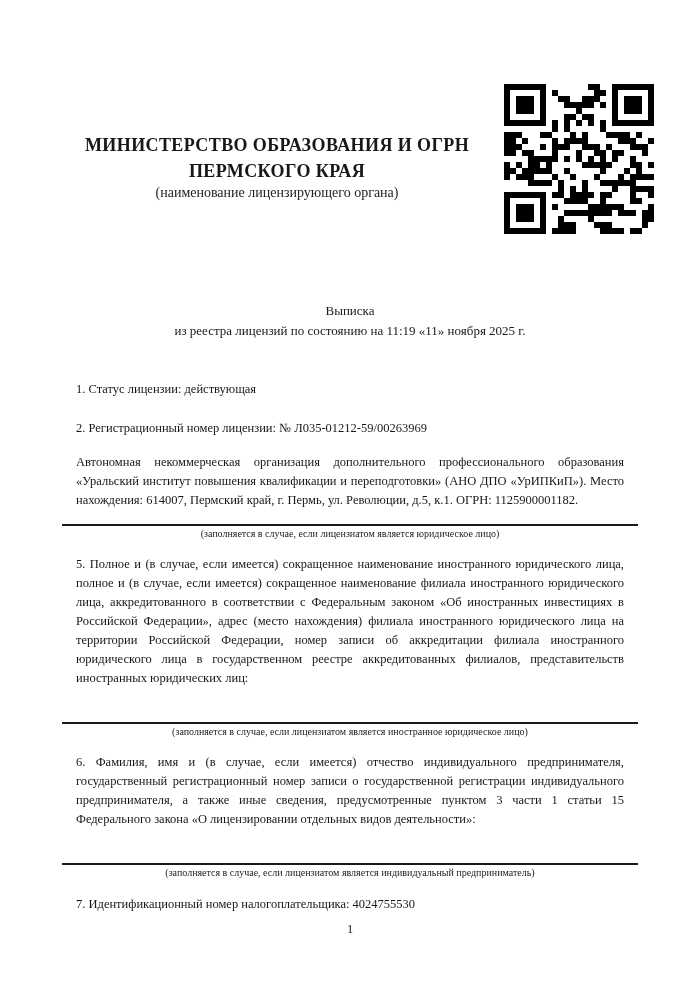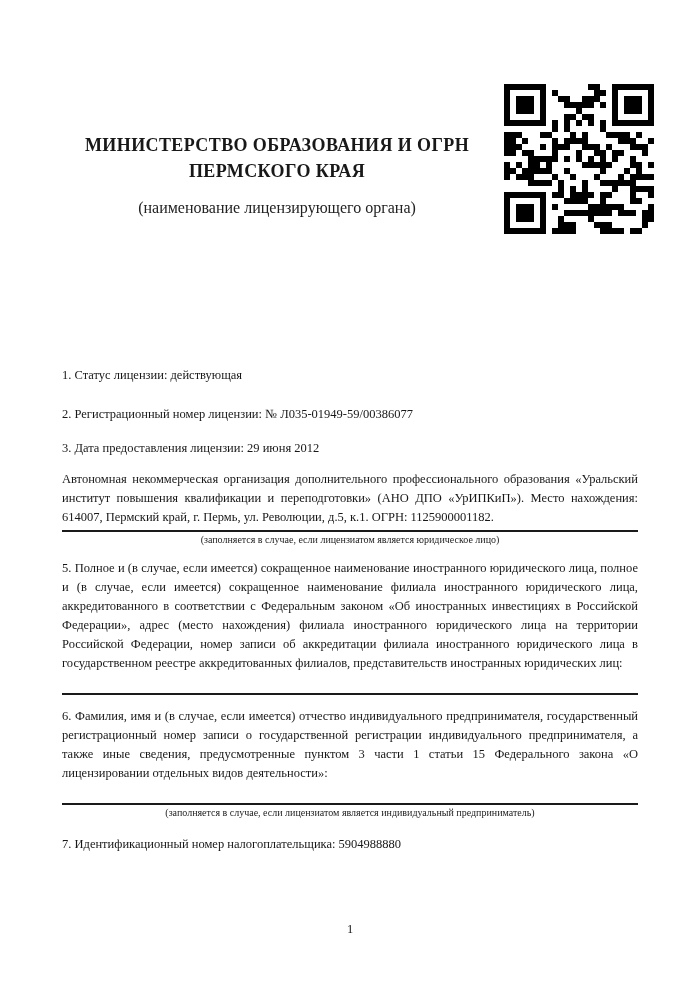--- a/index.html
+++ b/index.html
@@ -23,39 +23,39 @@
     position:absolute;top:132px;left:63px;width:428px;
     text-align:center;
   }
   .ministry{
     font-weight:bold;
     font-size:18px;
     line-height:26px;
     letter-spacing:.4px;
   }
   .authority-caption{
-    font-size:16px;
-    margin-top:15px;
+    font-size:14px;
+    margin-top:1px;
     color:#222;
     font-family:Liberation Serif, serif;
   }
   
   .doc-title{
     position:absolute;top:301px;left:62px;width:576px;
     text-align:center;
     font-size:13px;
     line-height:20px;
   }
   
   .content{
     position:absolute;top:366px;left:62px;width:576px;
     font-size:12.5px;
     line-height:19px;
   }
-  .content p{margin:0;}
+  .content p{margin:14px;}
   .para-just{text-align:justify;}
   .caption{
     font-size:10px;
     line-height:14px;
     text-align:center;
     margin-top:1px;
     color:#222;
   }
   .rule{
     border-top:2px solid #1a1a1a;
@@ -383,55 +383,57 @@
     </div>
 
   <div class="header">
     <div class="ministry">
       <div>МИНИСТЕРСТВО ОБРАЗОВАНИЯ И ОГРН</div>
       <div>ПЕРМСКОГО КРАЯ</div>
     </div>
     <div class="authority-caption">(наименование лицензирующего органа)</div>
   </div>
 
+  <div class="doc-title">
+    <div>Выписка</div>
+    <div>из реестра лицензий по состоянию на 11:19 «11» ноября 2025 г.</div>
+  </div>
 
   <div class="content">
 
     <div class="mb-lg">
       <p>1. Статус лицензии: действующая</p>
     </div>
 
     <div class="mb-md">
-      <p>2. Регистрационный номер лицензии: № Л035-01949-59/00386077</p>
-    </div>
-
-    <div class="mb-sm">
-      <p>3. Дата предоставления лицензии: 29 июня 2012</p>
-    </div>
+      <p>2. Регистрационный номер лицензии: № Л035-01212-59/00263969</p>
+    </div>
+
 
     <div class="mb-sm">
       <p class="para-just">Автономная некоммерческая организация дополнительного профессионального образования «Уральский институт повышения квалификации и переподготовки» (АНО ДПО «УрИПКиП»). Место нахождения: 614007, Пермский край, г. Пермь, ул. Революции, д.5, к.1. ОГРН: 1125900001182.</p>
       <div class="rule"></div>
       <div class="caption">(заполняется в случае, если лицензиатом является юридическое лицо)</div>
     </div>
 
     <div class="mb-sm">
       <p class="para-just">5. Полное и (в случае, если имеется) сокращенное наименование иностранного юридического лица, полное и (в случае, если имеется) сокращенное наименование филиала иностранного юридического лица, аккредитованного в соответствии с Федеральным законом «Об иностранных инвестициях в Российской Федерации», адрес (место нахождения) филиала иностранного юридического лица на территории Российской Федерации, номер записи об аккредитации филиала иностранного юридического лица в государственном реестре аккредитованных филиалов, представительств иностранных юридических лиц:</p>
       <div class="sp-blank"></div>
       <div class="rule"></div>
+      <div class="caption">(заполняется в случае, если лицензиатом является иностранное юридическое лицо)</div>
     </div>
 
     <div class="mb-md">
       <p class="para-just">6. Фамилия, имя и (в случае, если имеется) отчество индивидуального предпринимателя, государственный регистрационный номер записи о государственной регистрации индивидуального предпринимателя, а также иные сведения, предусмотренные пунктом 3 части 1 статьи 15 Федерального закона «О лицензировании отдельных видов деятельности»:</p>
       <div class="sp-blank"></div>
       <div class="rule"></div>
       <div class="caption">(заполняется в случае, если лицензиатом является индивидуальный предприниматель)</div>
     </div>
 
     <div>
-      <p>7. Идентификационный номер налогоплательщика: 5904988880</p>
+      <p>7. Идентификационный номер налогоплательщика: 4024755530</p>
     </div>
 
   </div>
 
   <div class="page-number">1</div>
 
 </div>
 
 </body></html>

